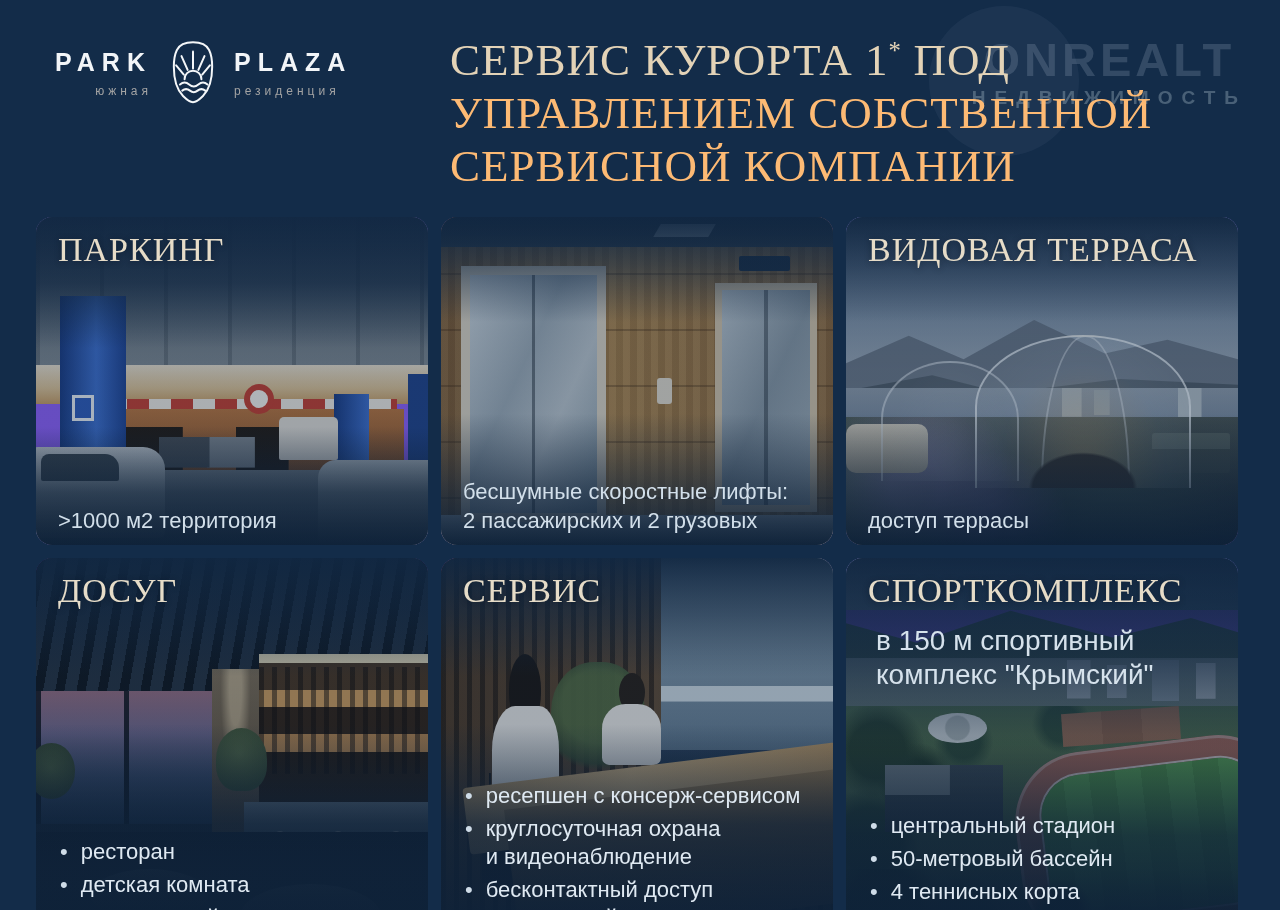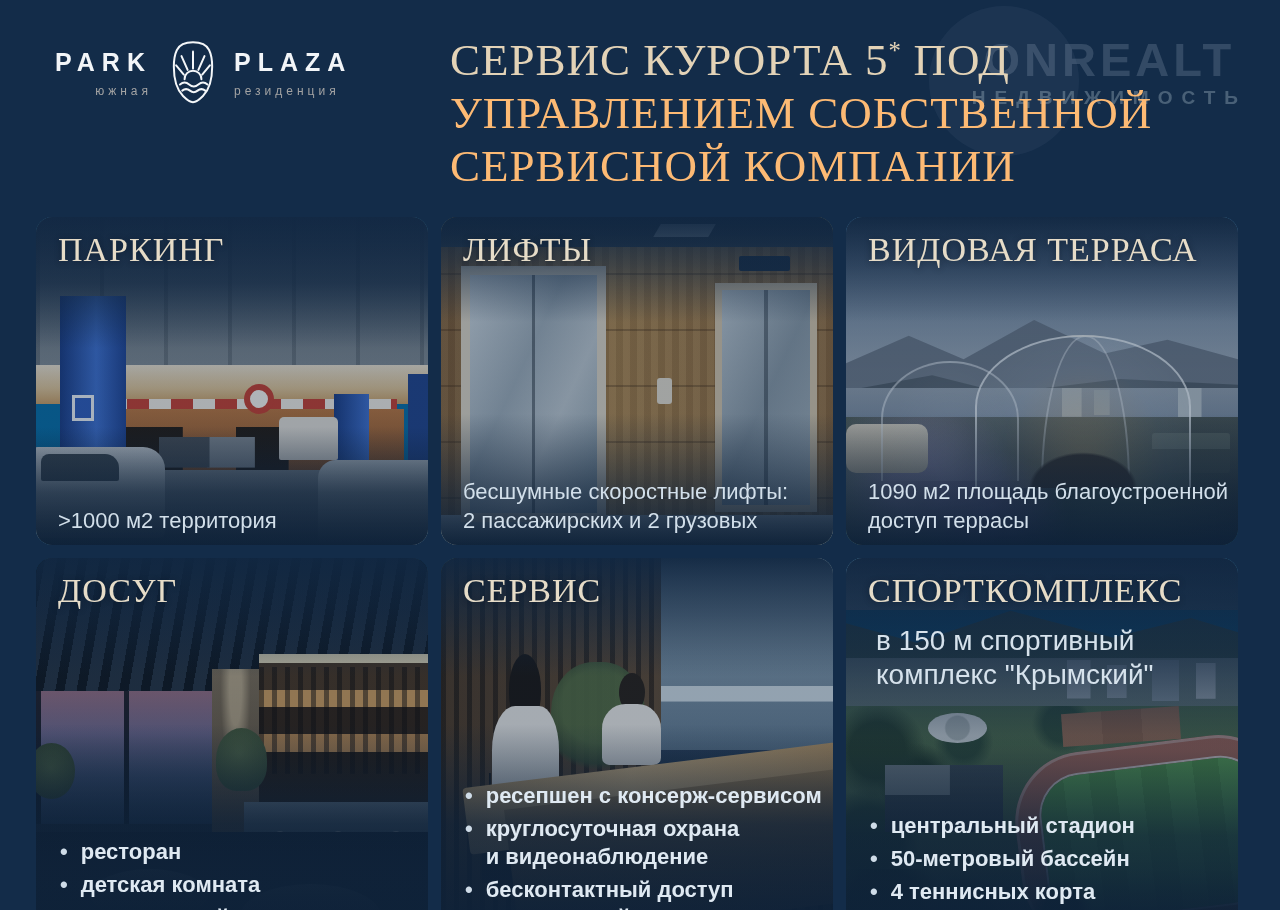--- a/index.html
+++ b/index.html
@@ -32,21 +32,21 @@
   .wm-circle{position:absolute;top:-30px;right:168px;width:150px;height:150px;border-radius:50%;
     background:rgba(150,175,200,0.07);}
   .wm-name{font-size:47px;font-weight:700;letter-spacing:4px;color:rgba(225,238,246,0.16);line-height:1;}
   .wm-sub{font-size:19px;font-weight:700;letter-spacing:9px;color:rgba(200,220,225,0.30);margin-top:5px;line-height:1;}
 
   
   .grid{
     position:absolute;left:36px;top:217px;z-index:2;
     display:grid;grid-template-columns:392px 392px 392px;grid-template-rows:328px 370px;gap:13px;
   }
-  .card{position:relative;border-radius:16px;overflow:hidden;background:#0369a1;}
+  .card{position:relative;border-radius:16px;overflow:hidden;background:#8b5cf6;}
   .photo{position:absolute;inset:0;z-index:0;}
   .photo > div{position:absolute;}
   .shade{position:absolute;inset:0;z-index:1;
     background:
       linear-gradient(rgba(19,42,70,0.30), rgba(19,42,70,0.30)),
       linear-gradient(180deg, rgba(16,38,64,0.95) 0%, rgba(16,38,64,0.55) 15%, rgba(16,38,64,0) 32%),
       linear-gradient(0deg, rgba(11,29,50,0.96) 0%, rgba(11,29,50,0.62) 16%, rgba(11,29,50,0) 40%);}
   #card-parking .shade{
     background:
       linear-gradient(rgba(19,42,70,0.30), rgba(19,42,70,0.30)),
@@ -67,21 +67,21 @@
     position:absolute;left:22px;top:14px;z-index:2;margin:0;
     font-family:"Liberation Serif", serif;font-weight:400;
     font-size:34px;letter-spacing:1px;color:#e6dcc8;white-space:nowrap;
     text-shadow:0 1px 6px rgba(5,15,28,0.45);
   }
   .caption{position:absolute;left:22px;bottom:10px;z-index:2;margin:0;
     font-size:22px;line-height:29px;color:#d2dfea;}
   .caption span{display:block;}
   .bullets{position:absolute;left:24px;z-index:2;margin:0;padding:0;list-style:none;
     font-size:22px;line-height:28px;color:#dfe9f2;}
-  .bullets li{display:flex;margin-bottom:5px;font-weight:bold;}
+  .bullets li{display:flex;margin-bottom:5px;}
   .bullets li::before{content:"\2022";margin-right:13px;color:#cfdce8;}
   .b-lines span{display:block;}
   #card-leisure .bullets{top:280px;}
   #card-service .bullets{top:224px;}
   #card-sport .bullets{top:254px;}
   .subtitle{position:absolute;left:30px;top:66px;z-index:2;margin:0;
     font-size:28px;line-height:34px;color:#d6e2ec;}
   .subtitle span{display:block;}
 
   
@@ -279,21 +279,21 @@
     <path d="M13 57 q6 -5 12 0 q6 5 12 0 q6 -5 12 0"></path>
     <path d="M16 65 q5 -4 10 0 q5 4 10 0 q5 -4 10 0"></path>
   </svg>
   <div class="logo-col plaza">
     <span class="logo-word">PLAZA</span>
     <span class="logo-sub">резиденция</span>
   </div>
 </div>
 
 <h1 class="title">
-  <span class="l1"><span>СЕРВИС КУРОРТА 5</span><sup>*</sup><span class="after-star">ПОД</span></span>
+  <span class="l1"><span>СЕРВИС КУРОРТА 1</span><sup>*</sup><span class="after-star">ПОД</span></span>
   <span class="l2">УПРАВЛЕНИЕМ СОБСТВЕННОЙ</span>
   <span class="l3">СЕРВИСНОЙ КОМПАНИИ</span>
 </h1>
 
 <div class="watermark">
   <div class="wm-circle"></div>
   <div class="wm-name">ONREALT</div>
   <div class="wm-sub">НЕДВИЖИМОСТЬ</div>
 </div>
 
@@ -327,21 +327,20 @@
       <div class="lf-wood"></div>
       <div class="lf-ceiling"></div>
       <div class="lf-ceil-light"></div>
       <div class="lf-floor"></div>
       <div class="lf-door-left"></div>
       <div class="lf-door-right"></div>
       <div class="lf-sign"></div>
       <div class="lf-panel"></div>
     </div>
     <div class="shade"></div>
-    <h2 class="card-title">ЛИФТЫ</h2>
     <p class="caption">
       <span>бесшумные скоростные лифты:</span>
       <span>2 пассажирских и 2 грузовых</span>
     </p>
   </section>
 
   <section class="card" id="card-terrace">
     <div class="photo">
       <div class="tr-sky"></div>
       <div class="tr-mtn-far"></div>
@@ -349,21 +348,20 @@
       <div class="tr-city"></div>
       <div class="tr-ground"></div>
       <div class="tr-sofa"></div>
       <div class="tr-planter"></div>
       <div class="tr-dome-small"></div>
       <div class="tr-dome-main"></div>
     </div>
     <div class="shade"></div>
     <h2 class="card-title">ВИДОВАЯ ТЕРРАСА</h2>
     <p class="caption">
-      <span>1090 м2 площадь благоустроенной</span>
       <span>доступ террасы</span>
     </p>
   </section>
 
   <section class="card" id="card-leisure">
     <div class="photo">
       <div class="ls-base"></div>
       <div class="ls-ceiling"></div>
       <div class="ls-window"></div>
       <div class="ls-wall"></div>

